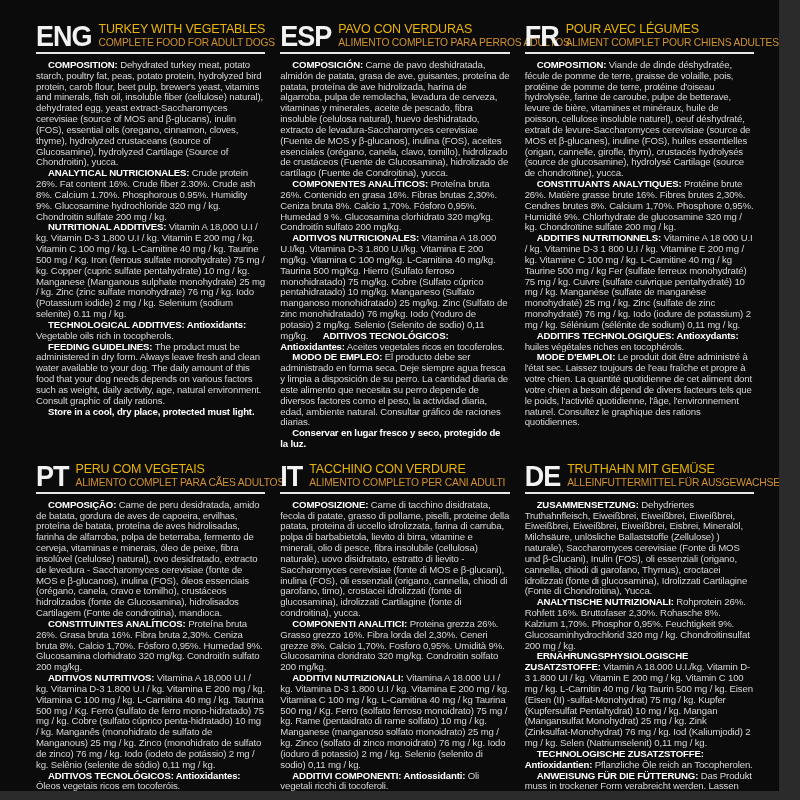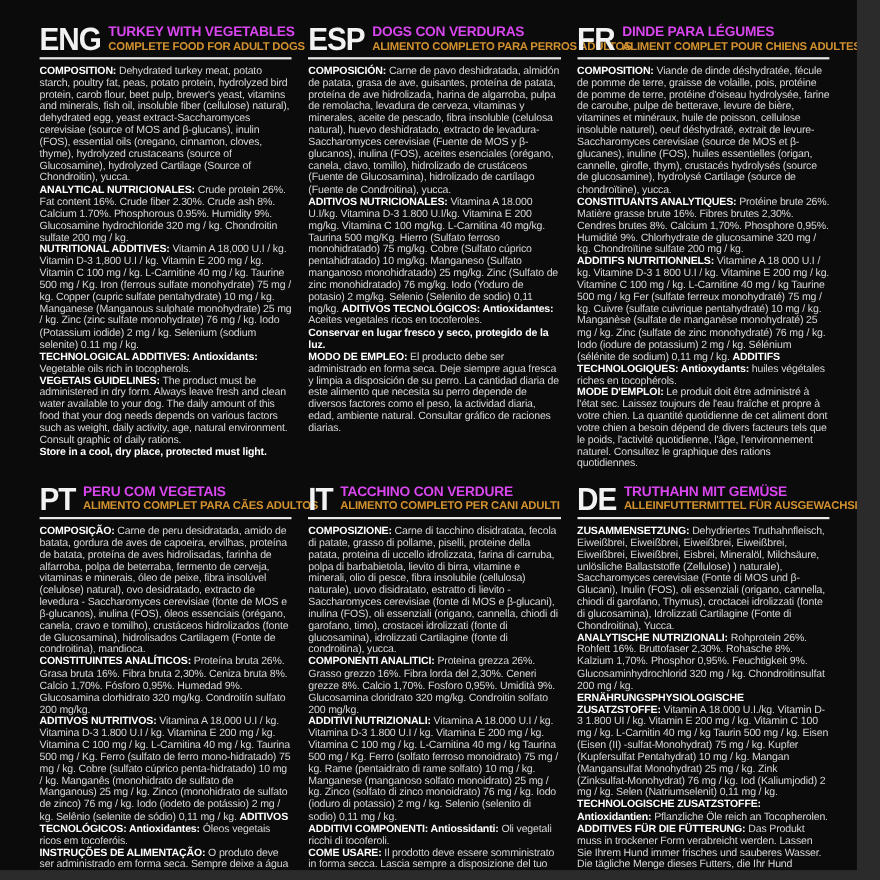--- a/index.html
+++ b/index.html
@@ -7,29 +7,29 @@
        font-family:"Liberation Sans",sans-serif;}
   .label{position:absolute;inset:0;background:#0b0b0b;
          display:grid;grid-template-columns:repeat(3,1fr);
          column-gap:15px;row-gap:12px;
          padding:22px 46px 14px 36px;box-sizing:border-box;}
   .panel{color:#dcdcdc;min-width:0;}
   .hd{display:flex;align-items:flex-start;gap:7px;}
   .code{color:#f2f2f2;font-weight:bold;font-size:27px;line-height:1;
         letter-spacing:-1px;transform:scaleY(1.08);transform-origin:top left;}
   .ttl{padding-top:1px;}
-  .t1{color:#d946ef;font-weight:bold;font-size:12.5px;line-height:1.1;
+  .t1{color:#eab308;font-weight:normal;font-size:12.5px;line-height:1.1;
       letter-spacing:-0.2px;white-space:nowrap;}
-  .t2{color:#d2912f;font-weight:bold;font-size:10.3px;line-height:1.15;
+  .t2{color:#d2912f;font-weight:normal;font-size:10.3px;line-height:1.15;
       letter-spacing:-0.2px;white-space:nowrap;}
   .rule{height:2px;background:#e8e8e8;margin:3px 0 6px 0;}
   .body{font-size:9.6px;line-height:1.13;letter-spacing:-0.15px;
         color:#d6d6d6;}
   .body p{margin:0;}
-  .body b{color:#ffffff;}
+  .body b{color:#ffffff;margin-left:12px;}
   .edge-right{position:absolute;top:0;right:0;width:21px;height:800px;
               background:#2b2b2b;}
   .edge-bottom{position:absolute;left:0;bottom:0;width:800px;height:9px;
                background:#2b2b2b;}
 </style>
 </head>
 <body>
 
 <div class="label">
 
@@ -40,47 +40,48 @@
         <div class="t1">TURKEY WITH VEGETABLES</div>
         <div class="t2">COMPLETE FOOD FOR ADULT DOGS</div>
       </div>
     </header>
     <div class="rule"></div>
     <div class="body">
         <p><b>COMPOSITION:</b><span> Dehydrated turkey meat, potato starch, poultry fat, peas, potato protein, hydrolyzed bird protein, carob flour, beet pulp, brewer's yeast, vitamins and minerals, fish oil, insoluble fiber (cellulose) natural), dehydrated egg, yeast extract-Saccharomyces cerevisiae (source of MOS and β-glucans), inulin (FOS), essential oils (oregano, cinnamon, cloves, thyme), hydrolyzed crustaceans (source of Glucosamine), hydrolyzed Cartilage (Source of Chondroitin), yucca.</span></p>
         <p><b>ANALYTICAL NUTRICIONALES:</b><span> Crude protein 26%. Fat content 16%. Crude fiber 2.30%. Crude ash 8%. Calcium 1.70%. Phosphorous 0.95%. Humidity 9%. Glucosamine hydrochloride 320 mg / kg. Chondroitin sulfate 200 mg / kg.</span></p>
         <p><b>NUTRITIONAL ADDITIVES:</b><span> Vitamin A 18,000 U.I / kg. Vitamin D-3 1,800 U.I / kg. Vitamin E 200 mg / kg. Vitamin C 100 mg / kg. L-Carnitine 40 mg / kg. Taurine 500 mg / Kg. Iron (ferrous sulfate monohydrate) 75 mg / kg. Copper (cupric sulfate pentahydrate) 10 mg / kg. Manganese (Manganous sulphate monohydrate) 25 mg / kg. Zinc (zinc sulfate monohydrate) 76 mg / kg. Iodo (Potassium iodide) 2 mg / kg. Selenium (sodium selenite) 0.11 mg / kg.</span></p>
         <p><b>TECHNOLOGICAL ADDITIVES: Antioxidants:</b><span> Vegetable oils rich in tocopherols.</span></p>
-        <p><b>VEGETAIS GUIDELINES:</b><span> The product must be administered in dry form. Always leave fresh and clean water available to your dog. The daily amount of this food that your dog needs depends on various factors such as weight, daily activity, age, natural environment. Consult graphic of daily rations.</span></p>
+        <p><b>FEEDING GUIDELINES:</b><span> The product must be administered in dry form. Always leave fresh and clean water available to your dog. The daily amount of this food that your dog needs depends on various factors such as weight, daily activity, age, natural environment. Consult graphic of daily rations.</span></p>
         <p><b>Store in a cool, dry place, protected must light.</b></p>
       </div>
   </section>
 
   <section class="panel">
     <header class="hd">
       <div class="code">ESP</div>
       <div class="ttl">
-        <div class="t1">DOGS CON VERDURAS</div>
+        <div class="t1">PAVO CON VERDURAS</div>
         <div class="t2">ALIMENTO COMPLETO PARA PERROS ADULTOS</div>
       </div>
     </header>
     <div class="rule"></div>
     <div class="body">
         <p><b>COMPOSICIÓN:</b><span> Carne de pavo deshidratada, almidón de patata, grasa de ave, guisantes, proteína de patata, proteína de ave hidrolizada, harina de algarroba, pulpa de remolacha, levadura de cerveza, vitaminas y minerales, aceite de pescado, fibra insoluble (celulosa natural), huevo deshidratado, extracto de levadura-Saccharomyces cerevisiae (Fuente de MOS y β-glucanos), inulina (FOS), aceites esenciales (orégano, canela, clavo, tomillo), hidrolizado de crustáceos (Fuente de Glucosamina), hidrolizado de cartílago (Fuente de Condroitina), yucca.</span></p>
+        <p><b>COMPONENTES ANALÍTICOS:</b><span> Proteína bruta 26%. Contenido en grasa 16%. Fibras brutas 2,30%. Ceniza bruta 8%. Calcio 1,70%. Fósforo 0,95%. Humedad 9 %. Glucosamina clorhidrato 320 mg/kg. Condroitín sulfato 200 mg/kg.</span></p>
         <p><b>ADITIVOS NUTRICIONALES:</b><span> Vitamina A 18.000 U.I/kg. Vitamina D-3 1.800 U.I/kg. Vitamina E 200 mg/kg. Vitamina C 100 mg/kg. L-Carnitina 40 mg/kg. Taurina 500 mg/Kg. Hierro (Sulfato ferroso monohidratado) 75 mg/kg. Cobre (Sulfato cúprico pentahidratado) 10 mg/kg. Manganeso (Sulfato manganoso monohidratado) 25 mg/kg. Zinc (Sulfato de zinc monohidratado) 76 mg/kg. Iodo (Yoduro de potasio) 2 mg/kg. Selenio (Selenito de sodio) 0,11 mg/kg. </span><b>ADITIVOS TECNOLÓGICOS: Antioxidantes:</b><span> Aceites vegetales ricos en tocoferoles.</span></p>
+        <p><b>MODO DE EMPLEO:</b><span> El producto debe ser administrado en forma seca. Deje siempre agua fresca y limpia a disposición de su perro. La cantidad diaria de este alimento que necesita su perro depende de diversos factores como el peso, la actividad diaria, edad, ambiente natural. Consultar gráfico de raciones diarias.</span></p>
         <p><b>Conservar en lugar fresco y seco, protegido de la luz.</b></p>
-        <p><b>MODO DE EMPLEO:</b><span> El producto debe ser administrado en forma seca. Deje siempre agua fresca y limpia a disposición de su perro. La cantidad diaria de este alimento que necesita su perro depende de diversos factores como el peso, la actividad diaria, edad, ambiente natural. Consultar gráfico de raciones diarias.</span></p>
       </div>
   </section>
 
   <section class="panel">
     <header class="hd">
       <div class="code">FR</div>
       <div class="ttl">
-        <div class="t1">DINDE PARA LÉGUMES</div>
+        <div class="t1">POUR AVEC LÉGUMES</div>
         <div class="t2">ALIMENT COMPLET POUR CHIENS ADULTES</div>
       </div>
     </header>
     <div class="rule"></div>
     <div class="body">
         <p><b>COMPOSITION:</b><span> Viande de dinde déshydratée, fécule de pomme de terre, graisse de volaille, pois, protéine de pomme de terre, protéine d'oiseau hydrolysée, farine de caroube, pulpe de betterave, levure de bière, vitamines et minéraux, huile de poisson, cellulose insoluble naturel), oeuf déshydraté, extrait de levure-Saccharomyces cerevisiae (source de MOS et β-glucanes), inuline (FOS), huiles essentielles (origan, cannelle, girofle, thym), crustacés hydrolysés (source de glucosamine), hydrolysé Cartilage (source de chondroïtine), yucca.</span></p>
         <p><b>CONSTITUANTS ANALYTIQUES:</b><span> Protéine brute 26%. Matière grasse brute 16%. Fibres brutes 2,30%. Cendres brutes 8%. Calcium 1,70%. Phosphore 0,95%. Humidité 9%. Chlorhydrate de glucosamine 320 mg / kg. Chondroïtine sulfate 200 mg / kg.</span></p>
         <p><b>ADDITIFS NUTRITIONNELS:</b><span> Vitamine A 18 000 U.I / kg. Vitamine D-3 1 800 U.I / kg. Vitamine E 200 mg / kg. Vitamine C 100 mg / kg. L-Carnitine 40 mg / kg Taurine 500 mg / kg Fer (sulfate ferreux monohydraté) 75 mg / kg. Cuivre (sulfate cuivrique pentahydraté) 10 mg / kg. Manganèse (sulfate de manganèse monohydraté) 25 mg / kg. Zinc (sulfate de zinc monohydraté) 76 mg / kg. Iodo (iodure de potassium) 2 mg / kg. Sélénium (sélénite de sodium) 0,11 mg / kg. </span><b>ADDITIFS TECHNOLOGIQUES: Antioxydants:</b><span> huiles végétales riches en tocophérols.</span></p>
         <p><b>MODE D'EMPLOI:</b><span> Le produit doit être administré à l'état sec. Laissez toujours de l'eau fraîche et propre à votre chien. La quantité quotidienne de cet aliment dont votre chien a besoin dépend de divers facteurs tels que le poids, l'activité quotidienne, l'âge, l'environnement naturel. Consultez le graphique des rations quotidiennes.</span></p>
       </div>
@@ -127,20 +128,20 @@
       <div class="ttl">
         <div class="t1">TRUTHAHN MIT GEMÜSE</div>
         <div class="t2">ALLEINFUTTERMITTEL FÜR AUSGEWACHSENE HUNDE</div>
       </div>
     </header>
     <div class="rule"></div>
     <div class="body">
         <p><b>ZUSAMMENSETZUNG:</b><span> Dehydriertes Truthahnfleisch, Eiweißbrei, Eiweißbrei, Eiweißbrei, Eiweißbrei, Eiweißbrei, Eiweißbrei, Eisbrei, Mineralöl, Milchsäure, unlösliche Ballaststoffe (Zellulose) ) naturale), Saccharomyces cerevisiae (Fonte di MOS und β-Glucani), Inulin (FOS), oli essenziali (origano, cannella, chiodi di garofano, Thymus), croctacei idrolizzati (fonte di glucosamina), Idrolizzati Cartilagine (Fonte di Chondroitina), Yucca.</span></p>
         <p><b>ANALYTISCHE NUTRIZIONALI:</b><span> Rohprotein 26%. Rohfett 16%. Bruttofaser 2,30%. Rohasche 8%. Kalzium 1,70%. Phosphor 0,95%. Feuchtigkeit 9%. Glucosaminhydrochlorid 320 mg / kg. Chondroitinsulfat 200 mg / kg.</span></p>
         <p><b>ERNÄHRUNGSPHYSIOLOGISCHE ZUSATZSTOFFE:</b><span> Vitamin A 18.000 U.I./kg. Vitamin D-3 1.800 UI / kg. Vitamin E 200 mg / kg. Vitamin C 100 mg / kg. L-Carnitin 40 mg / kg Taurin 500 mg / kg. Eisen (Eisen (II) -sulfat-Monohydrat) 75 mg / kg. Kupfer (Kupfersulfat Pentahydrat) 10 mg / kg. Mangan (Mangansulfat Monohydrat) 25 mg / kg. Zink (Zinksulfat-Monohydrat) 76 mg / kg. Iod (Kaliumjodid) 2 mg / kg. Selen (Natriumselenit) 0,11 mg / kg. </span><b>TECHNOLOGISCHE ZUSATZSTOFFE: Antioxidantien:</b><span> Pflanzliche Öle reich an Tocopherolen.</span></p>
-        <p><b>ADDITIVES FÜR DIE FÜTTERUNG:</b><span> Das Produkt muss in trockener Form verabreicht werden. Lassen Sie Ihrem Hund immer frisches und sauberes Wasser. Die tägliche Menge dieses Futters, die Ihr Hund braucht, hängt von verschiedenen Faktoren wie Gewicht, tägliche Aktivität, Alter, natürliche Umgebung ab. Konsultieren Sie Grafik der täglichen Rationen.</span></p>
+        <p><b>ANWEISUNG FÜR DIE FÜTTERUNG:</b><span> Das Produkt muss in trockener Form verabreicht werden. Lassen Sie Ihrem Hund immer frisches und sauberes Wasser. Die tägliche Menge dieses Futters, die Ihr Hund braucht, hängt von verschiedenen Faktoren wie Gewicht, tägliche Aktivität, Alter, natürliche Umgebung ab. Konsultieren Sie Grafik der täglichen Rationen.</span></p>
       </div>
   </section>
 
 </div>
 
 <div class="edge-right"></div>
 <div class="edge-bottom"></div>
 
 </body></html>

